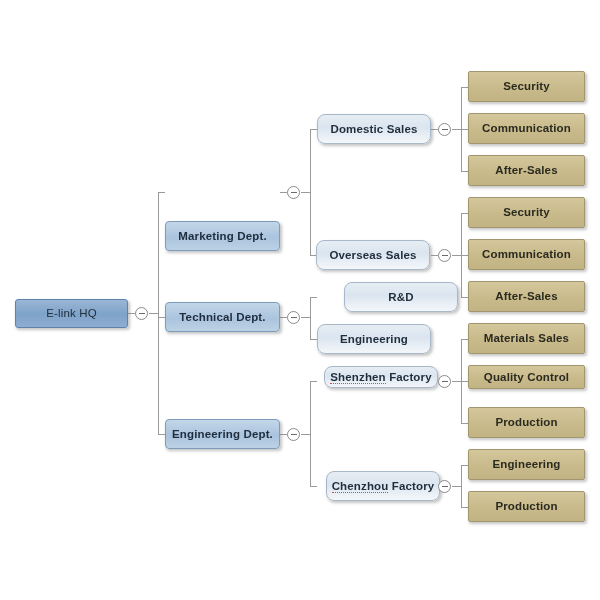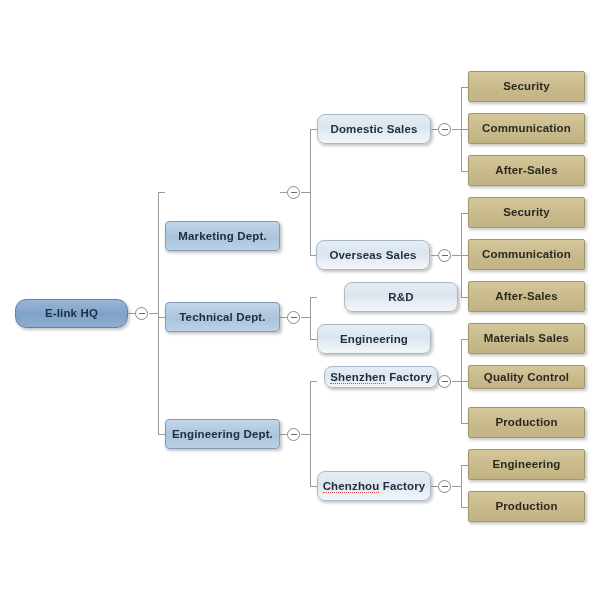--- a/index.html
+++ b/index.html
@@ -40,22 +40,22 @@
     letter-spacing: 0.15px;
     line-height: 1.1;
     white-space: nowrap;
     box-shadow: 1.5px 2px 3px rgba(120,120,120,0.42);
   }
 
   
   .node.lvl-root {
     background: linear-gradient(to bottom, #9ab6d6 0%, #7ea3c8 52%, #8fadd0 100%);
     border: 1px solid #5f82a8;
-    border-radius: 11px;
-    font-weight: bold;
+    border-radius: 3px;
+    font-weight: normal;
     color: #22303f;
   }
 
   
   .node.lvl-dept {
     background: linear-gradient(to bottom, #c3d6e8 0%, #aac4de 55%, #bdd1e4 100%);
     border: 1px solid #7d9bba;
     border-radius: 4px;
     font-weight: bold;
     color: #1f2d3d;
@@ -209,21 +209,21 @@
 
   <div class="node lvl-sub" style="left:317px; top:324px; width:114px; height:30px;">
     <span>Engineering</span>
   </div>
 
   <div class="node lvl-sub" style="left:324px; top:366px; width:114px; height:22px;">
     <span><span class="sp">Shenzhen</span><span> Factory</span></span>
   </div>
   <div class="toggle" style="left:438px; top:374.5px;"></div>
 
-  <div class="node lvl-sub" style="left:317px; top:471px; width:114px; height:30px;">
+  <div class="node lvl-sub" style="left:326px; top:471px; width:114px; height:30px;">
     <span><span class="sp">Chenzhou</span><span> Factory</span></span>
   </div>
   <div class="toggle" style="left:438px; top:479.5px;"></div>
 
   <div class="node lvl-leaf" style="left:468px; top:71px; width:117px; height:31px;">
     <span>Security</span>
   </div>
   <div class="node lvl-leaf" style="left:468px; top:113px; width:117px; height:31px;">
     <span>Communication</span>
   </div>

